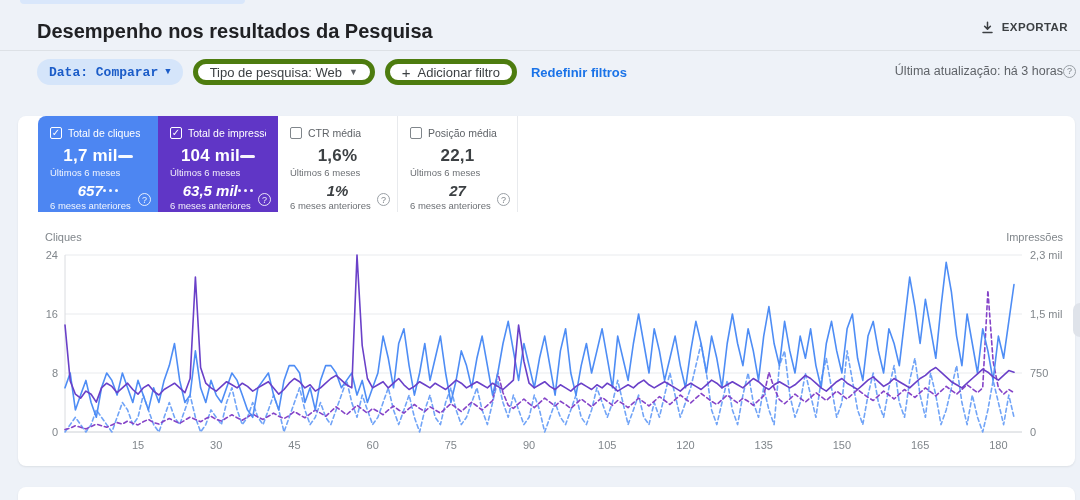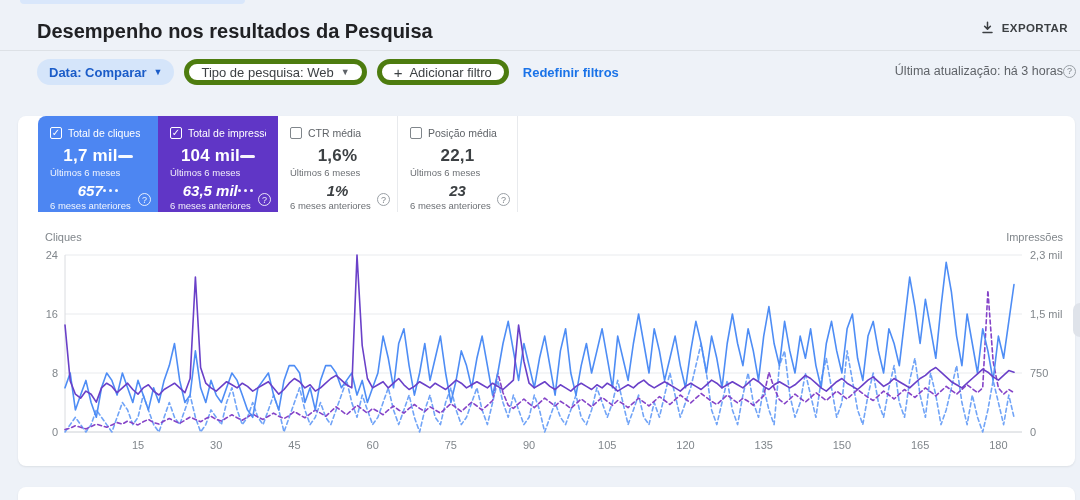--- a/index.html
+++ b/index.html
@@ -5,30 +5,30 @@
   * { margin:0; padding:0; box-sizing:border-box; }
   html,body { width:1080px; height:500px; overflow:hidden;
     font-family:"Liberation Sans", sans-serif; background:#eef2f8; color:#202124; }
 
   
   .top-strip { position:absolute; left:20px; top:0; width:225px; height:4px;
     background:#d9e7fb; border-radius:0 0 5px 5px; }
 
   
   .page-title { position:absolute; left:37px; top:20px; font-size:20px; color:#202124; }
-  .export-btn { position:absolute; right:6px; top:17px; display:flex; align-items:center; gap:8px;
+  .export-btn { position:absolute; right:6px; top:17px; display:flex; align-items:flex-start; gap:8px;
     font-size:11.5px; font-weight:bold; letter-spacing:.4px; color:#3c4043; cursor:pointer;
     padding:4px 6px; border-radius:4px; }
   .hdr-divider { position:absolute; left:0; top:50px; width:1080px; height:1px; background:#dde1e6; }
 
   
   .chips { position:absolute; left:37px; top:59px; display:flex; align-items:center; gap:10px; }
   .chip { display:flex; align-items:center; gap:7px; height:26px; padding:0 12px;
     border-radius:14px; font-size:13px; cursor:pointer; white-space:nowrap; }
-  .chip-active { background:#d5e5fa; color:#1b5cc8; font-weight:bold; }
+  .chip-active { background:#d5e5fa; color:#1b5cc8; font-weight:bold;font-family:Liberation Mono, monospace; }
   .chip-outline { background:#fff; border:5px solid #4d7c0f; color:#3c4043; }
   .chev { font-size:9px; line-height:1; margin-top:1px; }
   .plus { font-size:15px; color:#3c4043; line-height:1; }
   .reset-link { font-size:13px; color:#1a73e8; font-weight:bold; cursor:pointer; margin-left:4px; }
   .last-update { position:absolute; right:4px; top:64px; display:flex; align-items:center; 
     font-size:12.5px; color:#5f6368; }
   .qmark { display:inline-flex; align-items:center; justify-content:center;
     width:13px; height:13px; border:1.2px solid #9aa0a6; border-radius:50%;
     font-size:9px; color:#80868b; cursor:pointer; flex:none; }
 
@@ -175,21 +175,21 @@
     <div class="tile tile-white">
       <div class="tile-row1">
         <span class="cbox cbox-off">✓</span>
         <span class="tile-label">Posição média</span>
       </div>
       <div class="val-row">
         <span class="val-big">22,1</span>
       </div>
       <div class="period">Últimos 6 meses</div>
       <div class="val-row" style="margin-top:4px;">
-        <span class="val-sm">23</span>
+        <span class="val-sm">27</span>
       </div>
       <div class="period">6 meses anteriores</div>
       <span class="qmark tile-help">?</span>
     </div>
 
   </div>
 
   <div class="chart-wrap">
     <svg id="chart-svg" width="1057" height="230" viewBox="0 0 1057 230">
         <line x1="47" y1="27" x2="1004" y2="27" stroke="#e9ebee" stroke-width="1"></line>

